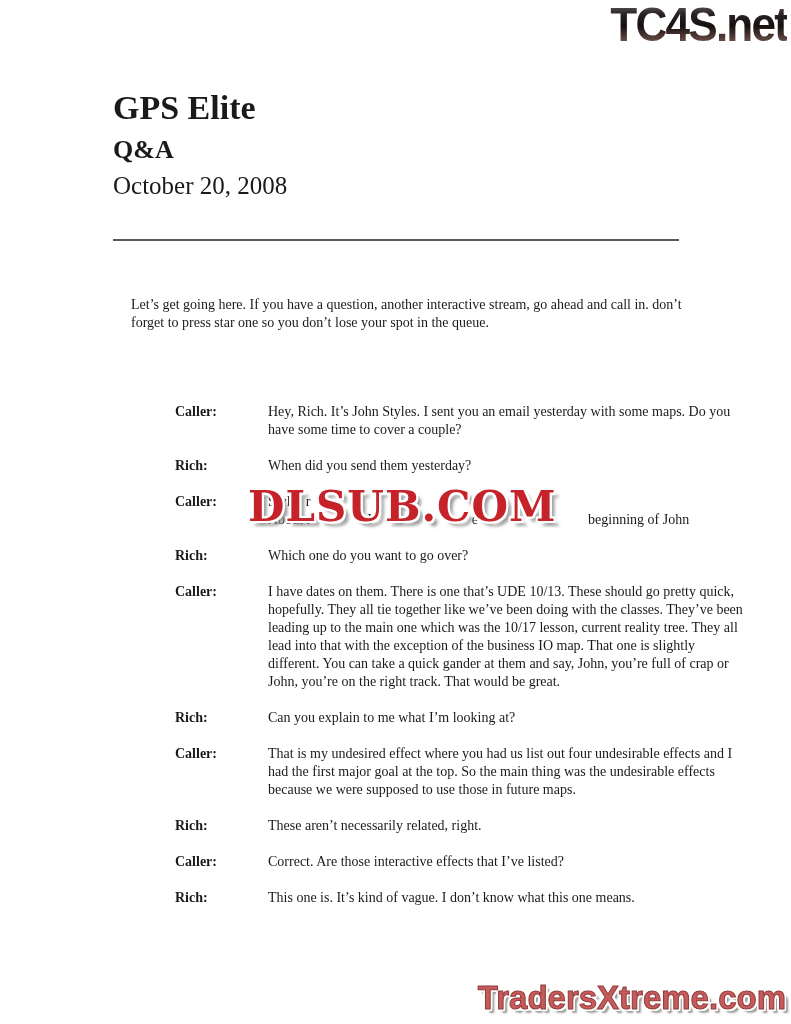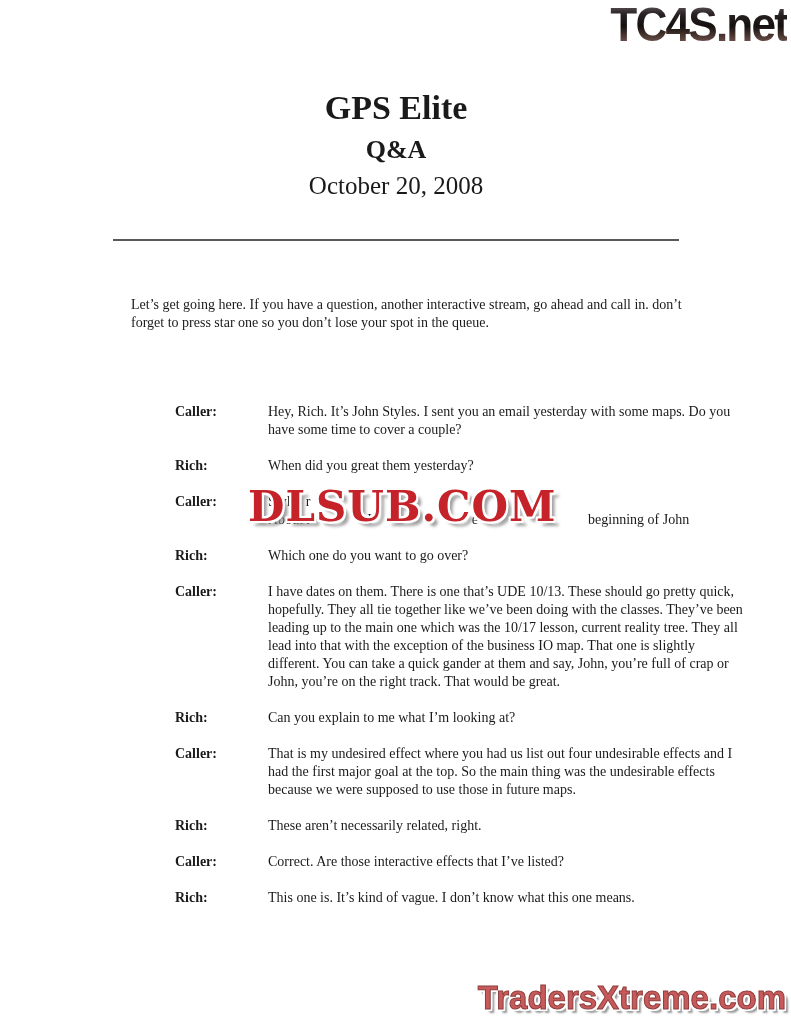--- a/index.html
+++ b/index.html
@@ -31,21 +31,20 @@
     color: transparent;
     line-height: 50px;
   }
 
   
   .title-block {
     position: absolute;
     top: 90px;
     left: 113px;
     width: 566px;
-    text-align: center;
   }
   .doc-title   { font-size: 34px; font-weight: bold; line-height: 36px; }
   .doc-subtitle{ font-size: 26px; font-weight: bold; line-height: 28px; margin-top: 10px; }
   .doc-date    { font-size: 25px; font-weight: normal; line-height: 22px; margin-top: 11px; }
 
   
   .divider {
     position: absolute;
     top: 239px;
     left: 113px;
@@ -135,21 +134,21 @@
 
     <p class="intro">Let’s get going here. If you have a question, another interactive stream, go ahead and call in. don’t forget to press star one so you don’t lose your spot in the queue.</p>
 
     <div class="transcript-row first">
       <div class="speaker">Caller:</div>
       <div class="speech">Hey, Rich. It’s John Styles. I sent you an email yesterday with some maps. Do you have some time to cover a couple?</div>
     </div>
 
     <div class="transcript-row">
       <div class="speaker">Rich:</div>
-      <div class="speech">When did you great them yesterday?</div>
+      <div class="speech">When did you send them yesterday?</div>
     </div>
 
     <div class="transcript-row">
       <div class="speaker">Caller:</div>
       <div class="speech">
         <div class="frag-line"><span>Styles r</span></div>
         <div class="frag-line"><span>About r</span><span class="gap g1"></span><span>I</span><span class="gap g2"></span><span>e</span><span class="gap g3"></span><span>beginning of John</span></div>
       </div>
     </div>
 

